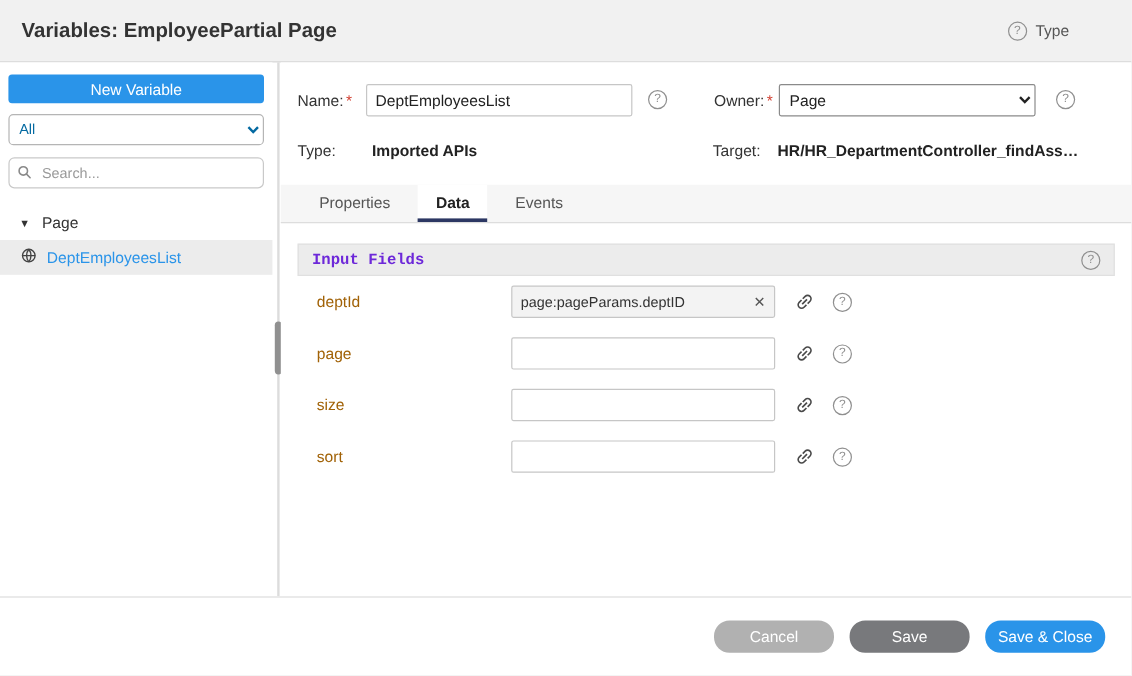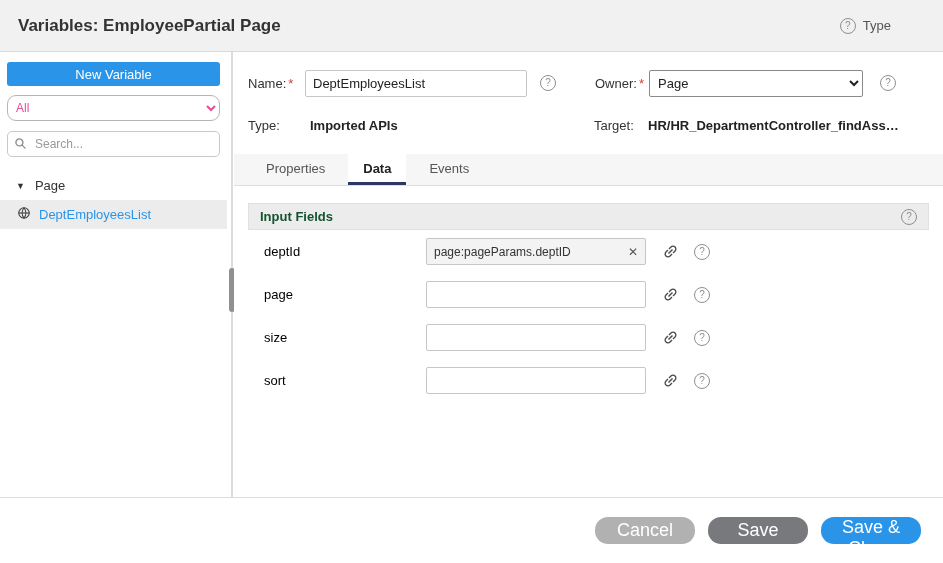--- a/index.html
+++ b/index.html
@@ -33,22 +33,22 @@
     position: absolute; top: 52px; left: 0; width: 227px; height: 445px;
     background: #fff;
   }
   .btn-new {
     display: block; margin: 10px 7px 4px 7px; width: 213px; height: 24px;
     background: var(--accent); color: #fff; border: none; border-radius: 3px;
     font-size: 13px; cursor: pointer; font-family: inherit;
   }
   .filter-select {
     display: block; margin: 9px 7px 0 7px; width: 213px; height: 26px;
-    border: 1px solid #b5b5b5; border-radius: 9px; background: #fff;
-    font-size: 12px; padding: 0 4px; color: #ec4899; font-family: inherit;
+    border: 1px solid #b5b5b5; border-radius: 4px; background: #fff;
+    font-size: 12px; padding: 0 4px; color: #0369a1; font-family: inherit;
   }
   .search-wrap { position: relative; margin: 10px 7px 0 7px; }
   .search-wrap input {
     width: 213px; height: 26px; border: 1px solid #c9c9c9; border-radius: 5px;
     padding: 0 8px 0 27px; font-size: 12px; color: #333; font-family: inherit; outline: none;
   }
   .search-wrap input::placeholder { color: #9a9a9a; }
   .search-icon { position: absolute; left: 7px; top: 6px; }
 
   .tree-group {
@@ -104,23 +104,23 @@
     border-bottom-color: var(--tabline);
   }
 
   
   .section { margin: 17px 14px 0 14px; }
   .section-head {
     height: 27px; background: #ececec; border: 1px solid #e0e0e0;
     display: flex; align-items: center; justify-content: space-between;
     padding: 0 11px;
   }
-  .section-title { font-weight: 700; color: #14532d; }
+  .section-title { font-weight: 700; color: #6d28d9; font-family: Liberation Mono, monospace; }
   .field-row { display: flex; align-items: center; height: 43px; padding-left: 16px; }
-  .field-label { flex: 0 0 162px; color: #000000; }
+  .field-label { flex: 0 0 162px; color: #a16207; }
   .plain-input {
     width: 220px; height: 27px; border: 1px solid #c6c6c6; border-radius: 2px;
     padding: 0 7px; font-size: 12px; color: #333; font-family: inherit; outline: none;
   }
   .bindbox {
     width: 220px; height: 27px; border: 1px solid #c6c6c6; border-radius: 2px;
     background: #f3f3f3; display: flex; align-items: center; padding: 0 5px 0 7px;
   }
   .bindbox .bind-text { flex: 1; font-size: 12px; color: #333; white-space: nowrap; overflow: hidden; }
   .clear-x {
@@ -135,21 +135,21 @@
 
   
   .footer {
     position: absolute; left: 0; right: 0; top: 497px; height: 66px;
     background: #fff; border-top: 1px solid #dcdcdc;
     display: flex; align-items: center; justify-content: flex-end;
     gap: 13px; padding-right: 22px;
   }
   .btn {
     width: 100px; height: 27px; border: none; border-radius: 13px;
-    color: #fff; font-size: 18px; cursor: pointer; font-family: inherit;
+    color: #fff; font-size: 13px; cursor: pointer; font-family: inherit;
   }
   .btn-cancel { background: #b1b1b1; }
   .btn-save { background: #78797c; }
   .btn-primary { background: var(--accent); }
 
   :root { --accent: #2a94e9; --tabline: #2c3763; }
 </style>
 </head>
 <body>
 

